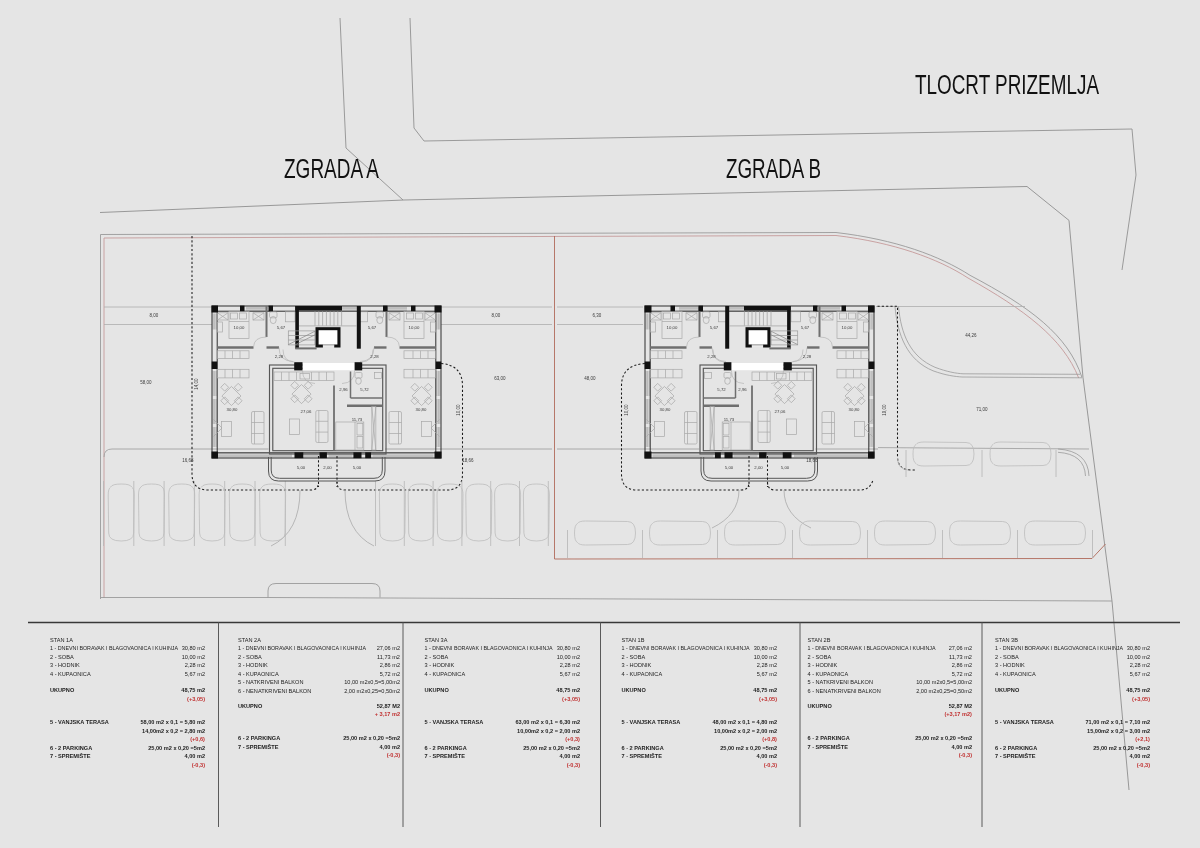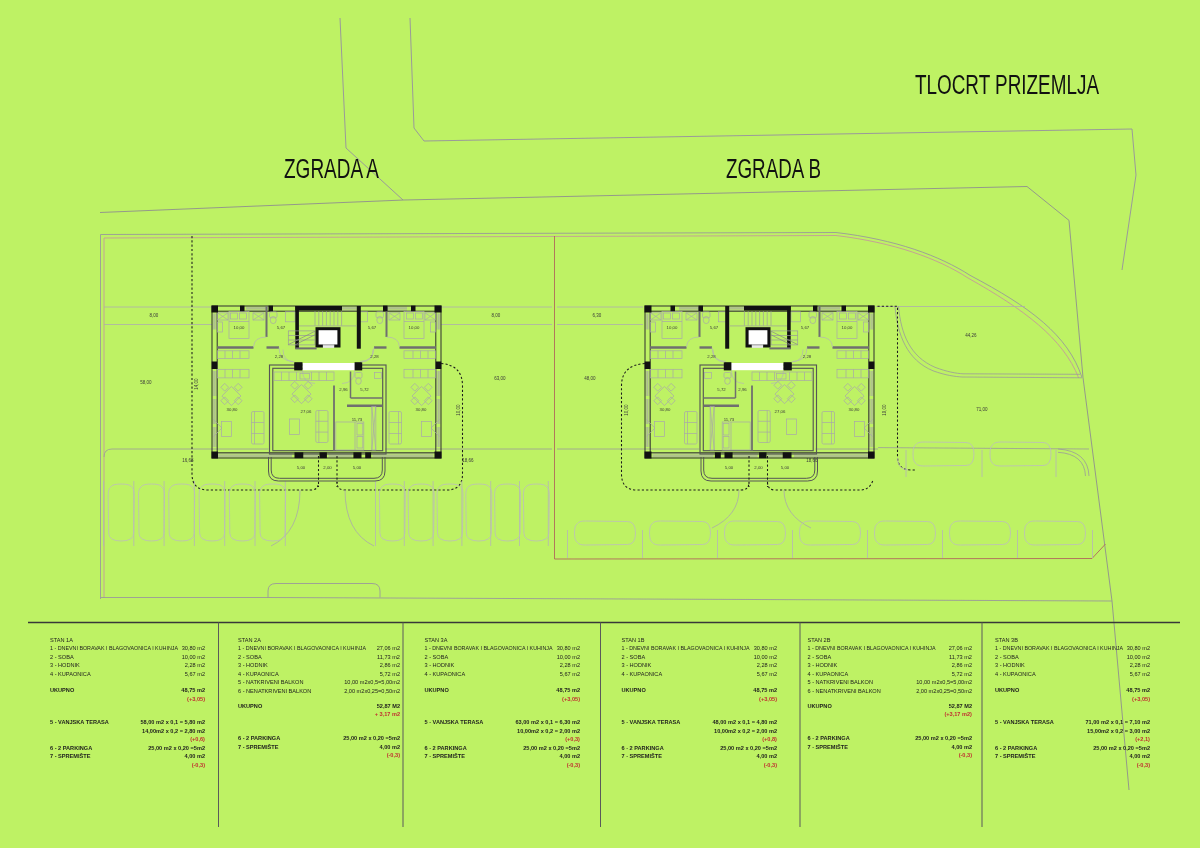--- a/index.html
+++ b/index.html
@@ -1,16 +1,16 @@
 <!DOCTYPE html>
 <html><head>
 <meta charset="utf-8">
 <style>
 html,body{margin:0;padding:0;background:#ffffff;}
-#page{position:relative;width:1200px;height:848px;background:#bef264;overflow:hidden;}
+#page{position:relative;width:1200px;height:848px;background:#e5e5e5;overflow:hidden;}
 svg{position:absolute;left:0;top:0;}
 </style>
 </head>
 <body>
 
 <div id="page">
 <svg width="1200" height="848" viewBox="0 0 1200 848">
 
 <g stroke="#9a9a9a" stroke-width="1" fill="none">
 <path d="M340,18 L346,148 L403,200"></path>

